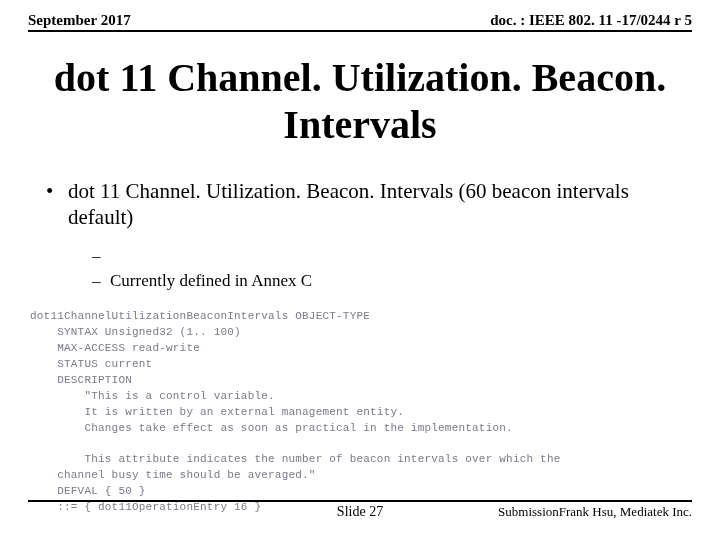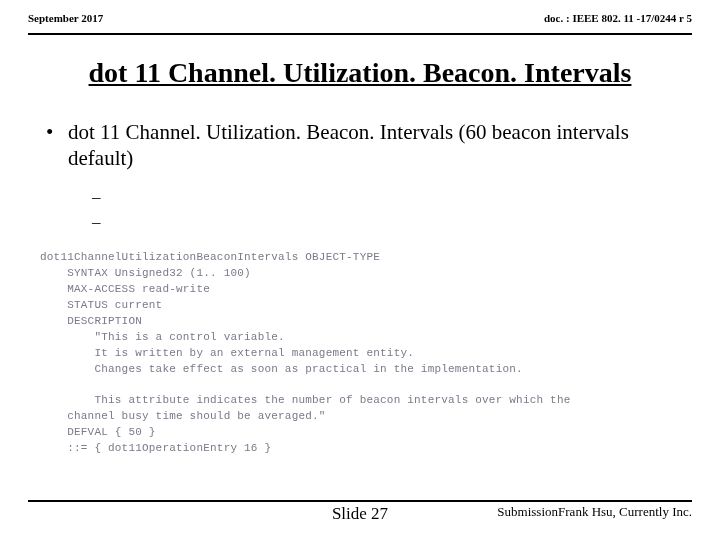--- a/index.html
+++ b/index.html
@@ -16,33 +16,32 @@
   .page {
     padding: 12px 28px 0 28px;
     box-sizing: border-box;
     width: 100%;
     height: 100%;
     position: relative;
   }
   .header {
     display: flex;
     justify-content: space-between;
-    font-size: 11px;
+    font-size: 15px;
     font-weight: bold;
     border-bottom: 2px solid #000;
-    padding-bottom: 9px;
+    padding-bottom: 1px;
     align-items: flex-end;
   }
   .title {
     text-align: center;
-    font-size: 28px;
+    font-size: 40px;
     font-weight: bold;
     margin-top: 22px;
     margin-bottom: 30px;
-    text-decoration: underline;
   }
   .bullet-block {
     font-size: 21px;
     line-height: 1.25;
     margin-left: 18px;
   }
   .bullet-row {
     display: flex;
   }
   .bullet-dot {
@@ -57,21 +56,21 @@
   .sub-row {
     display: flex;
     margin-bottom: 4px;
   }
   .sub-dash {
     width: 18px;
     flex-shrink: 0;
   }
   .code-block {
     margin-top: 18px;
-    margin-left: 12px;
+    margin-left: 2px;
     font-family: "Courier New", Courier, monospace;
     font-size: 11px;
     line-height: 1.45;
     color: #7a7a8a;
     white-space: pre;
     letter-spacing: 0.2px;
   }
   .footer {
     position: absolute;
     left: 28px;
@@ -85,21 +84,21 @@
   .footer-row {
     display: flex;
     justify-content: flex-end;
     font-size: 13px;
   }
   .footer-center {
     position: absolute;
     left: 0;
     right: 0;
     text-align: center;
-    font-size: 17px;
+    font-size: 14px;
   }
 </style>
 </head>
 <body>
 
 <div class="page">
 
   <div class="header">
     <span>September 2017</span>
     <span>doc. : IEEE 802. 11 -17/0244 r 5</span>
@@ -111,20 +110,21 @@
     <div class="bullet-row">
       <span class="bullet-dot">•</span>
       <span>dot 11 Channel. Utilization. Beacon. Intervals (60 beacon intervals default)</span>
     </div>
     <div class="sub-bullets">
       <div class="sub-row">
         <span class="sub-dash">–</span>
       </div>
       <div class="sub-row">
         <span class="sub-dash">–</span>
+        <span>Currently defined in Annex C</span>
       </div>
     </div>
   </div>
 
   <div class="code-block"><span>dot11ChannelUtilizationBeaconIntervals OBJECT-TYPE</span>
 <span>    SYNTAX Unsigned32 (1.. 100)</span>
 <span>    MAX-ACCESS read-write</span>
 <span>    STATUS current</span>
 <span>    DESCRIPTION</span>
 <span>        "This is a control variable.</span>
@@ -134,17 +134,17 @@
 <span>        This attribute indicates the number of beacon intervals over which the</span>
 <span>    channel busy time should be averaged."</span>
 <span>    DEFVAL { 50 }</span>
 <span>    ::= { dot11OperationEntry 16 }</span></div>
 
   <div class="footer">
     <div class="footer-rule"></div>
     <div class="footer-row">
       <span>Submission</span>
       <span class="footer-center">Slide 27</span>
-      <span>Frank Hsu, Currently Inc.</span>
+      <span>Frank Hsu, Mediatek Inc.</span>
     </div>
   </div>
 
 </div>
 
 </body></html>

